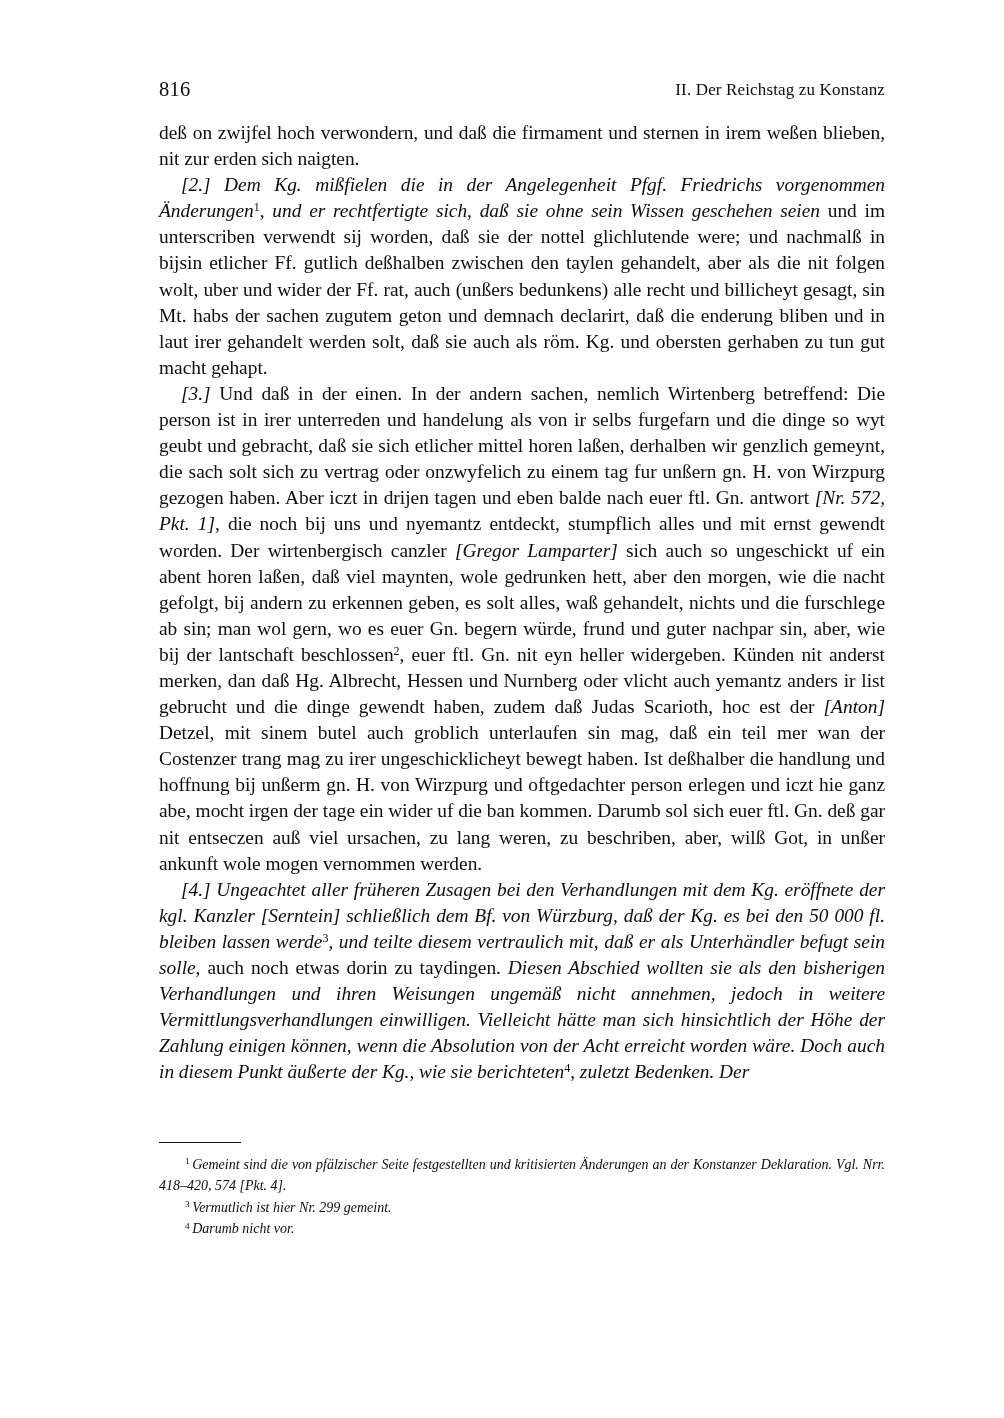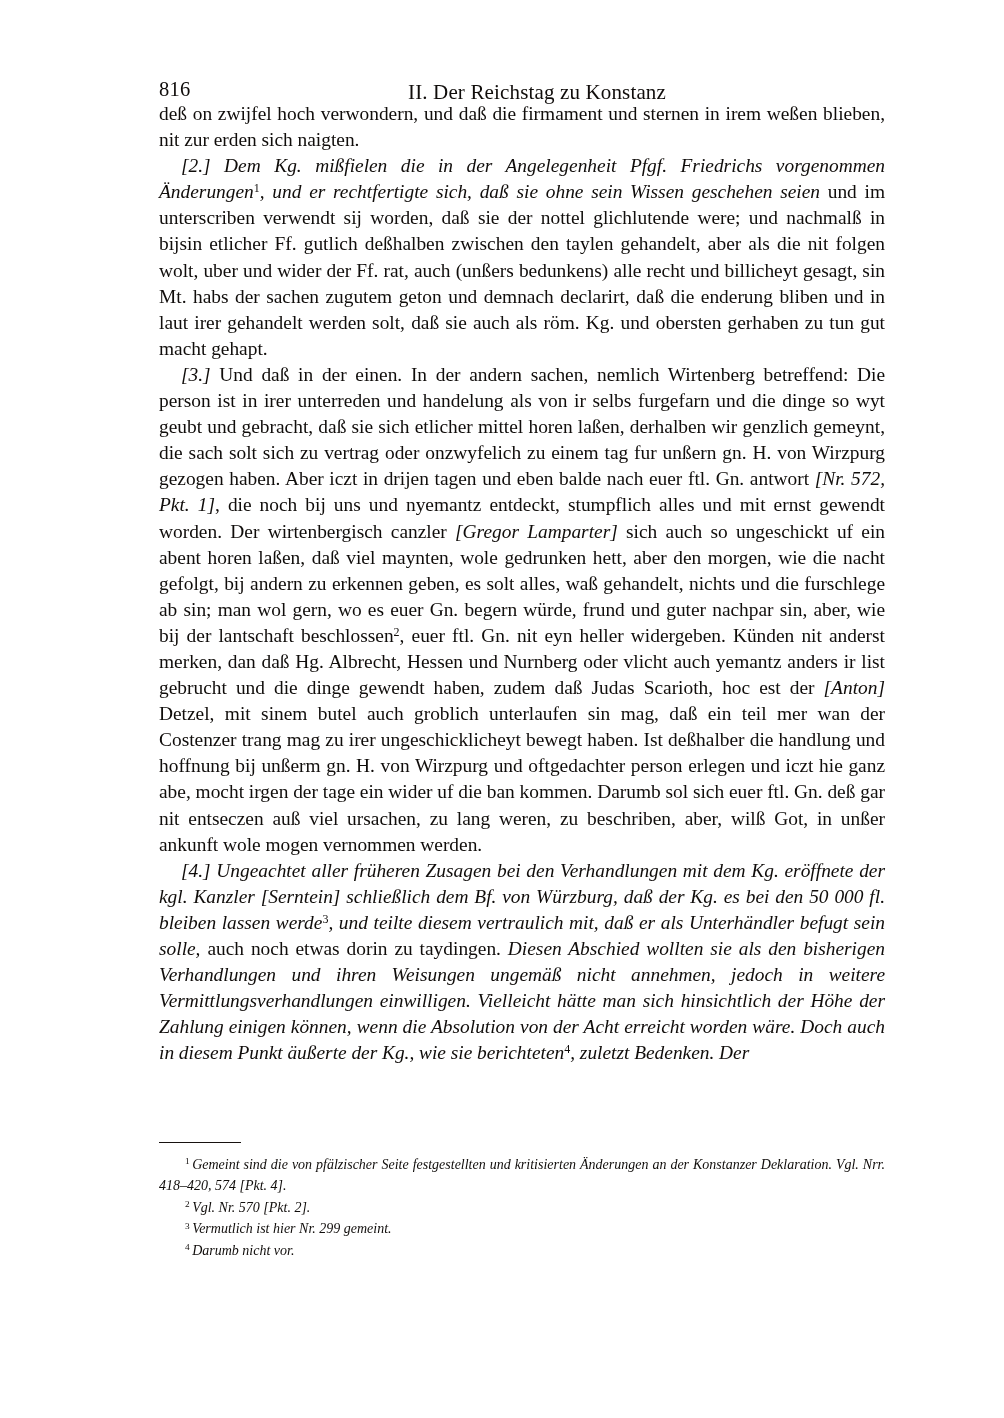--- a/index.html
+++ b/index.html
@@ -35,31 +35,31 @@
     left: 0;
     top: 0;
     font-size: 20.5px;
     letter-spacing: 0.2px;
   }
   .runtitle {
     position: absolute;
     left: 0;
     right: 0;
     top: 2px;
-    text-align: center;
-    font-size: 21px;
+    text-align: right;
+    font-size: 17px;
     letter-spacing: 0.15px;
     padding-left: 30px;
   }
 
   
   .textblock {
     position: absolute;
     left: 159px;
-    top: 101px;
+    top: 120px;
     width: 726px;
   }
   p.para {
     margin: 0;
     text-align: justify;
     text-justify: inter-word;
     font-size: 19.4px;
     line-height: 26.1px;
     hyphens: none;
     word-spacing: -0.1px;
@@ -125,20 +125,19 @@
 
     <p class="para indent"><i>[4.]</i><i> Ungeachtet aller früheren Zusagen bei den Verhandlungen mit dem Kg. eröffnete der kgl. Kanzler [Serntein] schließlich dem Bf. von Würzburg, daß der Kg. es bei den 50 000 fl. bleiben lassen werde</i><sup>3</sup><i>, und teilte diesem vertraulich mit, daß er als Unterhändler befugt sein solle,</i><span> auch noch etwas dorin zu taydingen. </span><i>Diesen Abschied wollten sie als den bisherigen Verhandlungen und ihren Weisungen ungemäß nicht annehmen, jedoch in weitere Vermittlungsverhandlungen einwilligen. Vielleicht hätte man sich hinsichtlich der Höhe der Zahlung einigen können, wenn die Absolution von der Acht erreicht worden wäre. Doch auch in diesem Punkt äußerte der Kg., wie sie berichteten</i><sup>4</sup><i>, zuletzt Bedenken. Der</i></p>
 
   </div>
 
   <div class="footnotes">
     <div class="fn-rule"></div>
 
     <p class="fn"><sup>1</sup><span>Gemeint sind die von pfälzischer Seite festgestellten und kritisierten Änderungen an der Konstanzer Deklaration. Vgl. Nrr. 418–420, 574 [Pkt. 4].</span></p>
 
-    <p class="fn"><sup>2</sup><span>Vgl. Nr. 570 [Pkt. 2].</span></p>
 
     <p class="fn"><sup>3</sup><span>Vermutlich ist hier Nr. 299 gemeint.</span></p>
 
     <p class="fn"><sup>4</sup><span>Darumb nicht vor.</span></p>
   </div>
 
 </div>
 
 </body></html>

